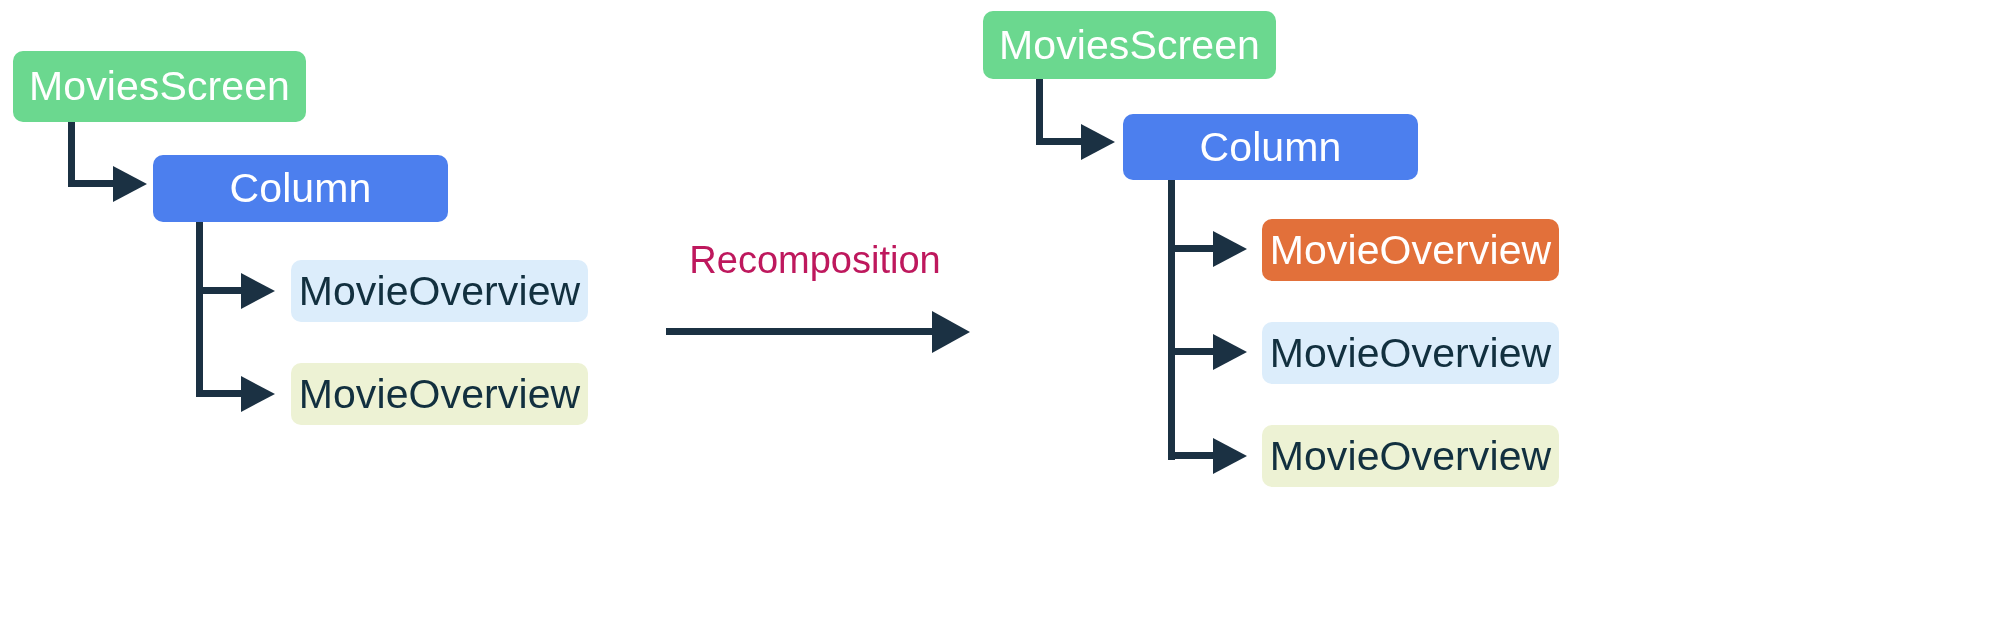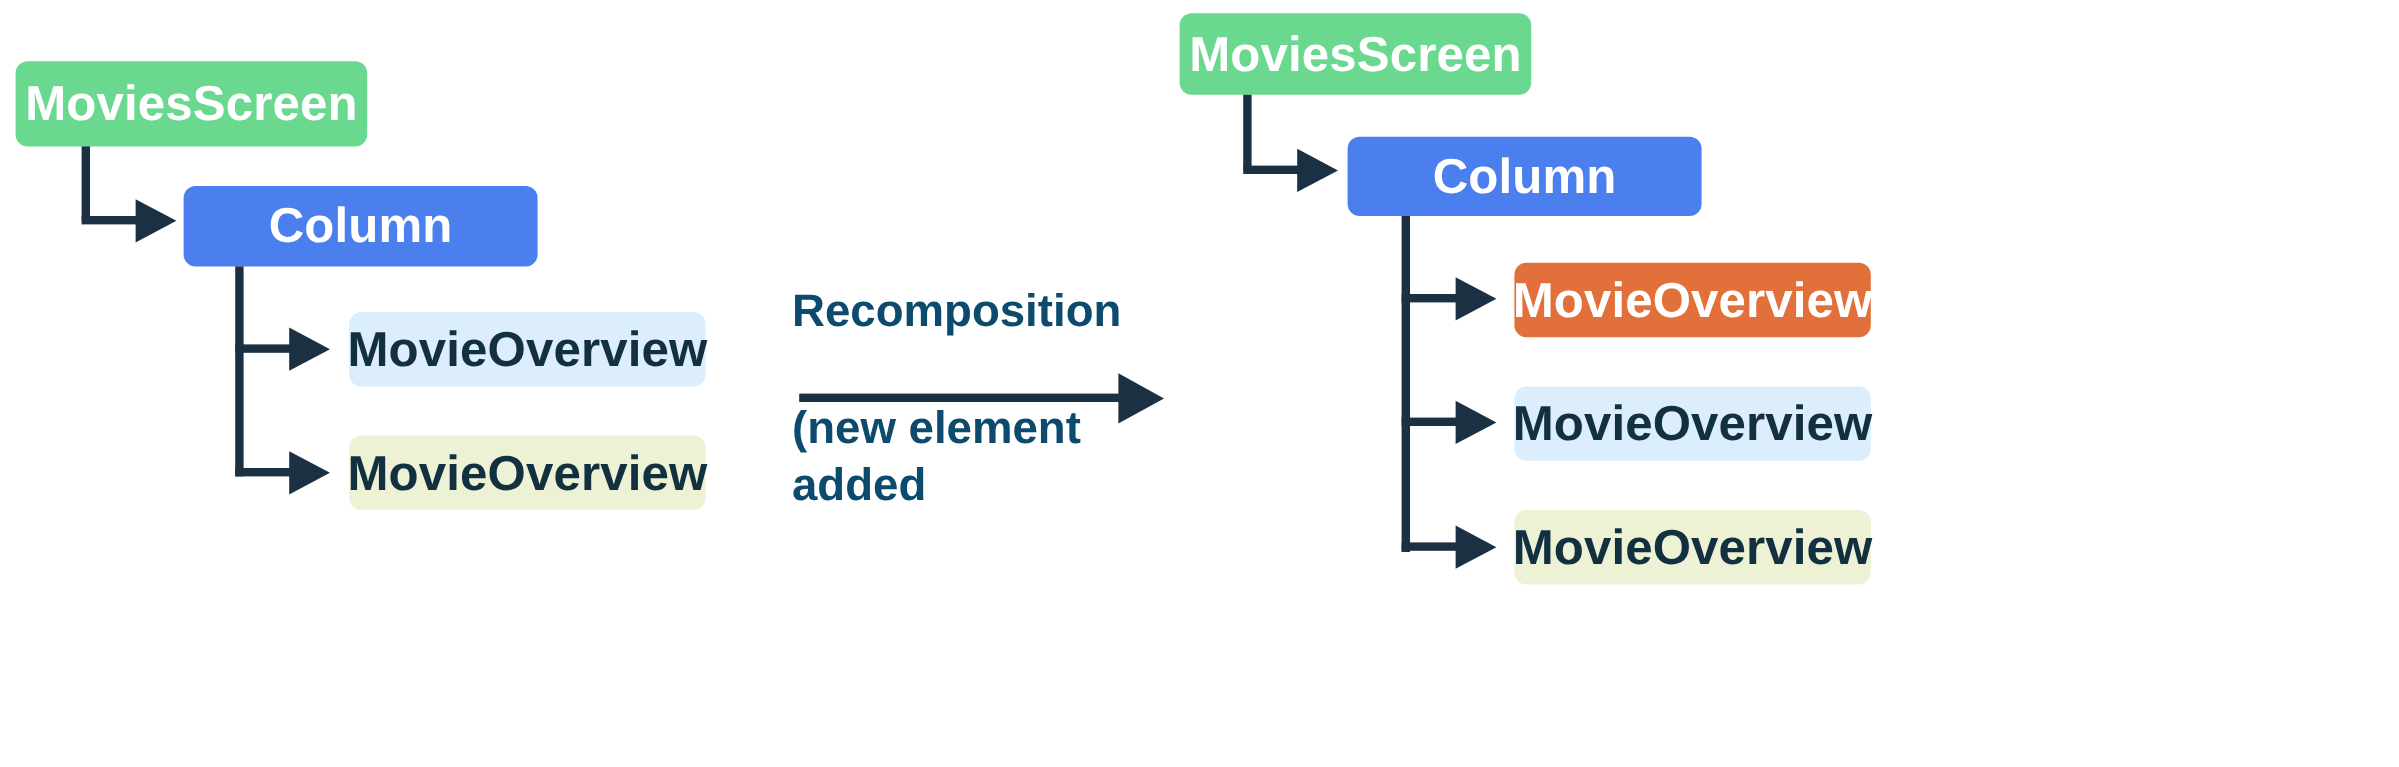--- a/index.html
+++ b/index.html
@@ -9,21 +9,20 @@
   }
   body {
     font-family: "Liberation Sans", sans-serif;
   }
   #stage {
     position: relative;
     width: 1999px;
     height: 607px;
     background: #ffffff;
     overflow: hidden;
-    font-weight: bold;
   }
   .node {
     position: absolute;
     box-sizing: border-box;
     border-radius: 10px;
     display: flex;
     align-items: center;
     justify-content: center;
     font-size: 41px;
     line-height: 1;
@@ -72,23 +71,24 @@
   .arrowhead-big {
     position: absolute;
     width: 0;
     height: 0;
     border-top: 21px solid transparent;
     border-bottom: 21px solid transparent;
     border-left: 38px solid #1B3143;
   }
   .caption {
     position: absolute;
-    color: #0c4a6e;
+    color: #be185d;
     font-size: 38px;
     line-height: 1.27;
+    text-align: center;
     white-space: pre-line;
   }
   .bottom-rule {
     position: absolute;
     left: 0;
     width: 1999px;
     height: 2px;
     background: #1B1B1B;
   }
 </style>
@@ -118,21 +118,20 @@
   </div>
 
   <div class="hline" style="left:196px; top:390px; width:49px;"></div>
   <div class="arrowhead" style="left:241px; top:376px;"></div>
   <div class="node node-overview-yellow" style="left:291px; top:363px; width:297px; height:62px;">
     <span>MovieOverview</span>
   </div>
 
   <div class="caption" style="left:660px; top:188px; width:310px;">
     <div>Recomposition</div>
-    <div>(new element added</div>
   </div>
 
   <div class="hline" style="left:666px; top:328px; width:270px;"></div>
   <div class="arrowhead-big" style="left:932px; top:311px;"></div>
 
   <div class="node node-screen" style="left:983px; top:11px; width:293px; height:68px;">
     <span>MoviesScreen</span>
   </div>
 
   <div class="vline" style="left:1036px; top:79px; height:62px;"></div>

